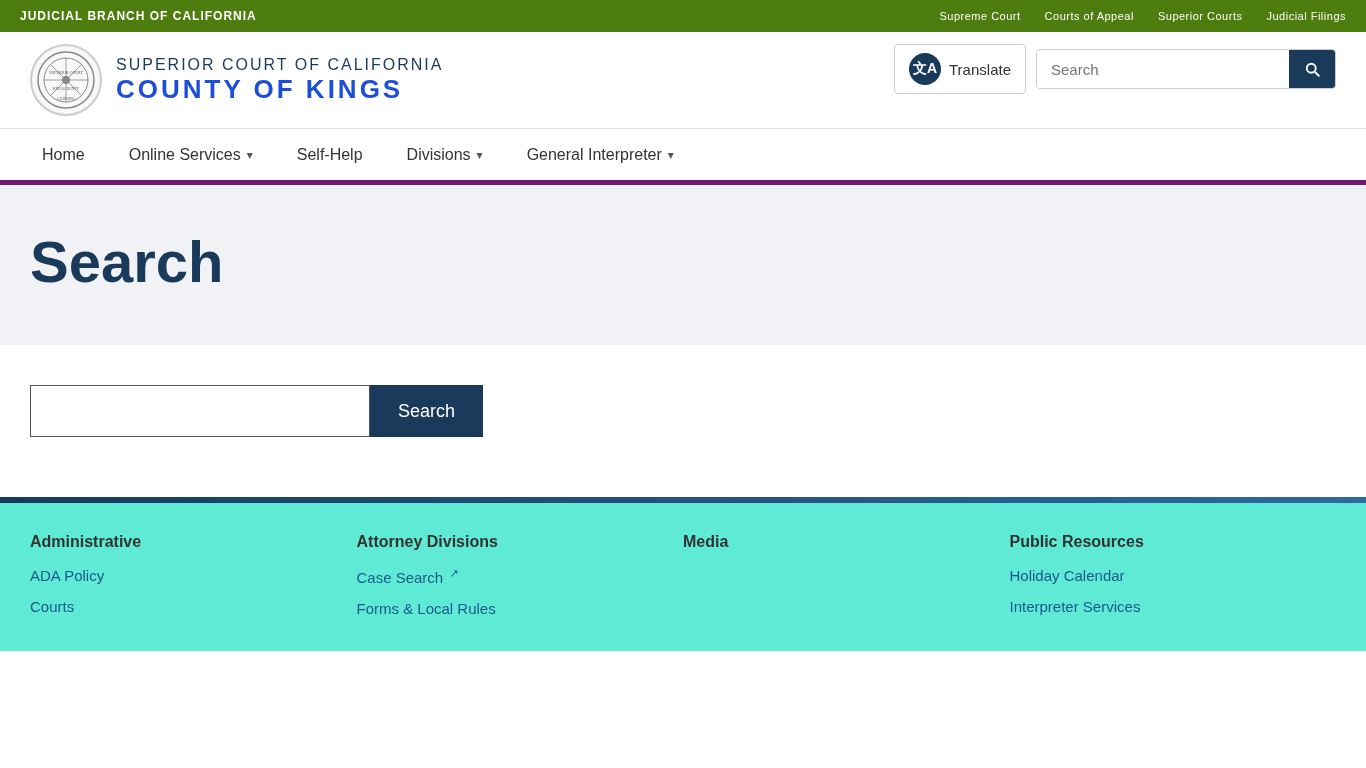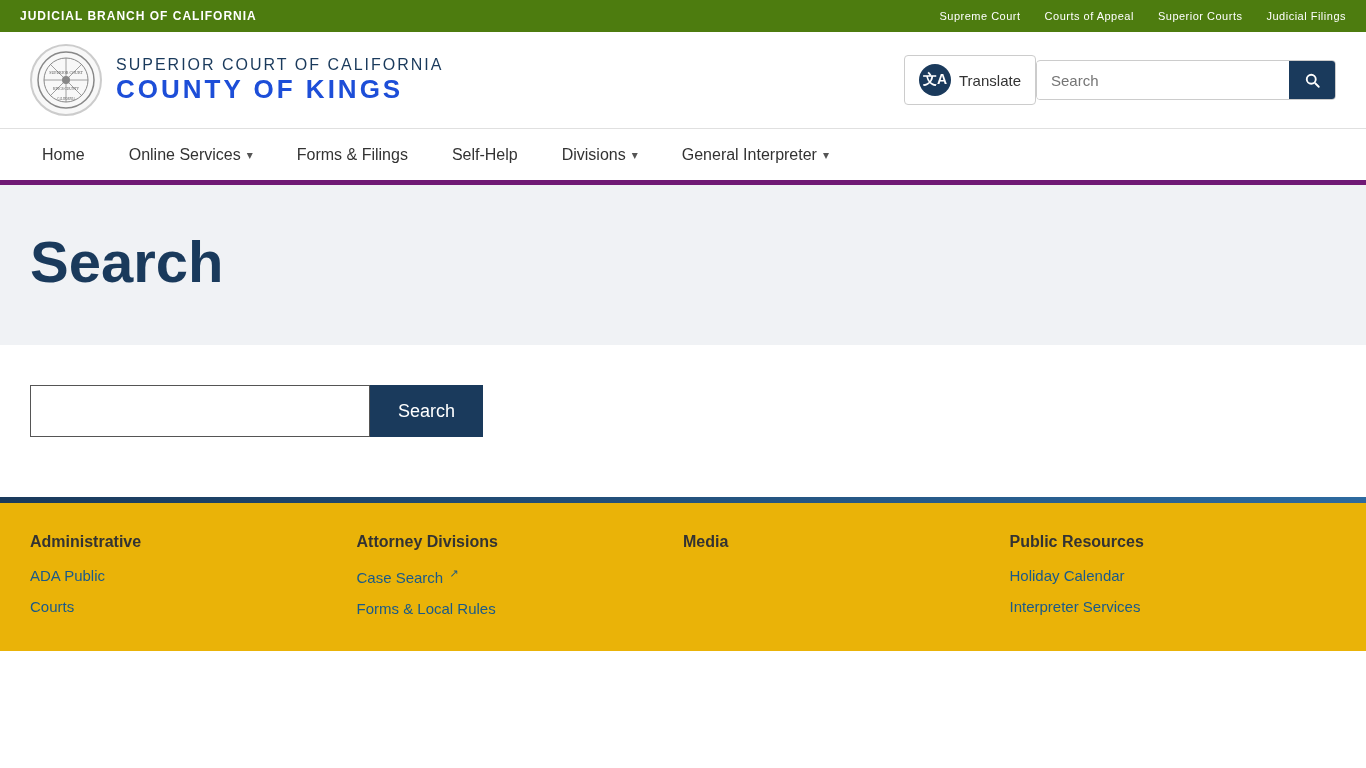--- a/index.html
+++ b/index.html
@@ -21,21 +21,21 @@
     .top-bar-right { display: flex; gap: 24px; }
     .top-bar-right a {
       color: #fff;
       text-decoration: none;
       font-size: 11px;
     }
 
     
     .header {
       display: flex;
-      align-items: center;
+      align-items: flex-start;
       justify-content: space-between;
       padding: 12px 30px;
       background: #fff;
       border-bottom: 1px solid #e0e0e0;
     }
     .logo-area { display: flex; align-items: center; gap: 14px; }
     .logo-circle {
       width: 72px;
       height: 72px;
       border-radius: 50%;
@@ -54,21 +54,21 @@
       letter-spacing: 2px;
       font-weight: normal;
     }
     .logo-text-bottom {
       font-size: 26px;
       font-weight: bold;
       color: #1d4ed8;
       letter-spacing: 3px;
     }
 
-    .header-right { display: flex; align-items: center; gap: 0; }
+    .header-right { display: flex; align-items: center; gap: 10px; }
     .translate-btn {
       display: flex;
       align-items: center;
       gap: 8px;
       background: #fff;
       border: 1px solid #ccc;
       border-radius: 4px;
       padding: 8px 14px;
       cursor: pointer;
       font-size: 15px;
@@ -178,21 +178,21 @@
     }
 
     
     .section-divider {
       height: 6px;
       background: linear-gradient(to right, #1a3a5c, #2d6a9f);
     }
 
     
     .footer {
-      background: #eab308;
+      background: #5eead4;
       padding: 30px 30px 20px 30px;
     }
     .footer-columns {
       display: flex;
       gap: 0;
     }
     .footer-col {
       flex: 1;
       padding-right: 20px;
     }
@@ -270,23 +270,20 @@
 
 <nav class="nav">
   <a href="#" class="nav-item">
     <span>Home</span>
   </a>
   <a href="#" class="nav-item">
     <span>Online Services</span>
     <span class="chevron">▾</span>
   </a>
   <a href="#" class="nav-item">
-    <span>Forms &amp; Filings</span>
-  </a>
-  <a href="#" class="nav-item">
     <span>Self-Help</span>
   </a>
   <a href="#" class="nav-item">
     <span>Divisions</span>
     <span class="chevron">▾</span>
   </a>
   <a href="#" class="nav-item">
     <span>General Interpreter</span>
     <span class="chevron">▾</span>
   </a>
@@ -301,21 +298,21 @@
   <button class="main-search-btn">Search</button>
 </div>
 
 <div class="section-divider"></div>
 
 <div class="footer">
   <div class="footer-columns">
 
     <div class="footer-col">
       <div class="footer-col-title">Administrative</div>
-      <a href="#" class="footer-link">ADA Public</a>
+      <a href="#" class="footer-link">ADA Policy</a>
       <a href="#" class="footer-link">Courts</a>
     </div>
 
     <div class="footer-col">
       <div class="footer-col-title">Attorney Divisions</div>
       <a href="#" class="footer-link">
         <span>Case Search</span>
         <span class="ext-icon">↗</span>
       </a>
       <a href="#" class="footer-link">Forms &amp; Local Rules</a>

